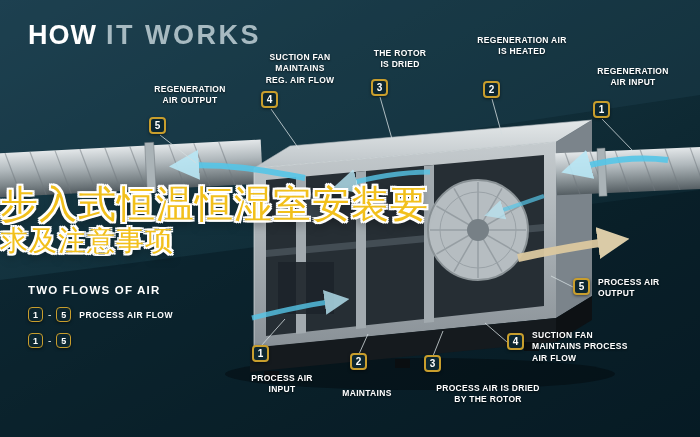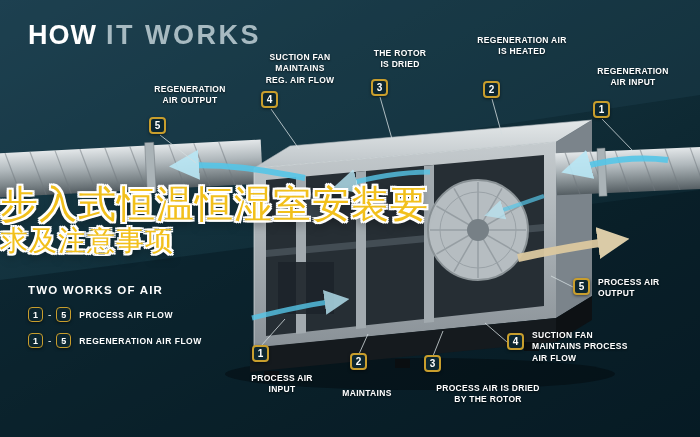--- a/index.html
+++ b/index.html
@@ -189,28 +189,27 @@
     </div>
 
     <div>
       <div class="badge" style="left:252px;top:345px">1</div>
       <div class="c-label" style="left:238px;top:373px;width:88px">PROCESS AIR
 INPUT</div>
     </div>
   </div>
 
   <div class="legend">
-    <div class="legend-heading">TWO WORKS OF AIR</div>
+    <div class="legend-heading">TWO FLOWS OF AIR</div>
     <div class="legend-row">
       <span class="badge sm">1</span>
       <span class="legend-dash">-</span>
       <span class="badge sm">5</span>
       <span class="legend-label">PROCESS AIR FLOW</span>
     </div>
     <div class="legend-row">
       <span class="badge sm">1</span>
       <span class="legend-dash">-</span>
       <span class="badge sm">5</span>
-      <span class="legend-label">REGENERATION AIR FLOW</span>
     </div>
   </div>
 
 </div>
 
 </body></html>

